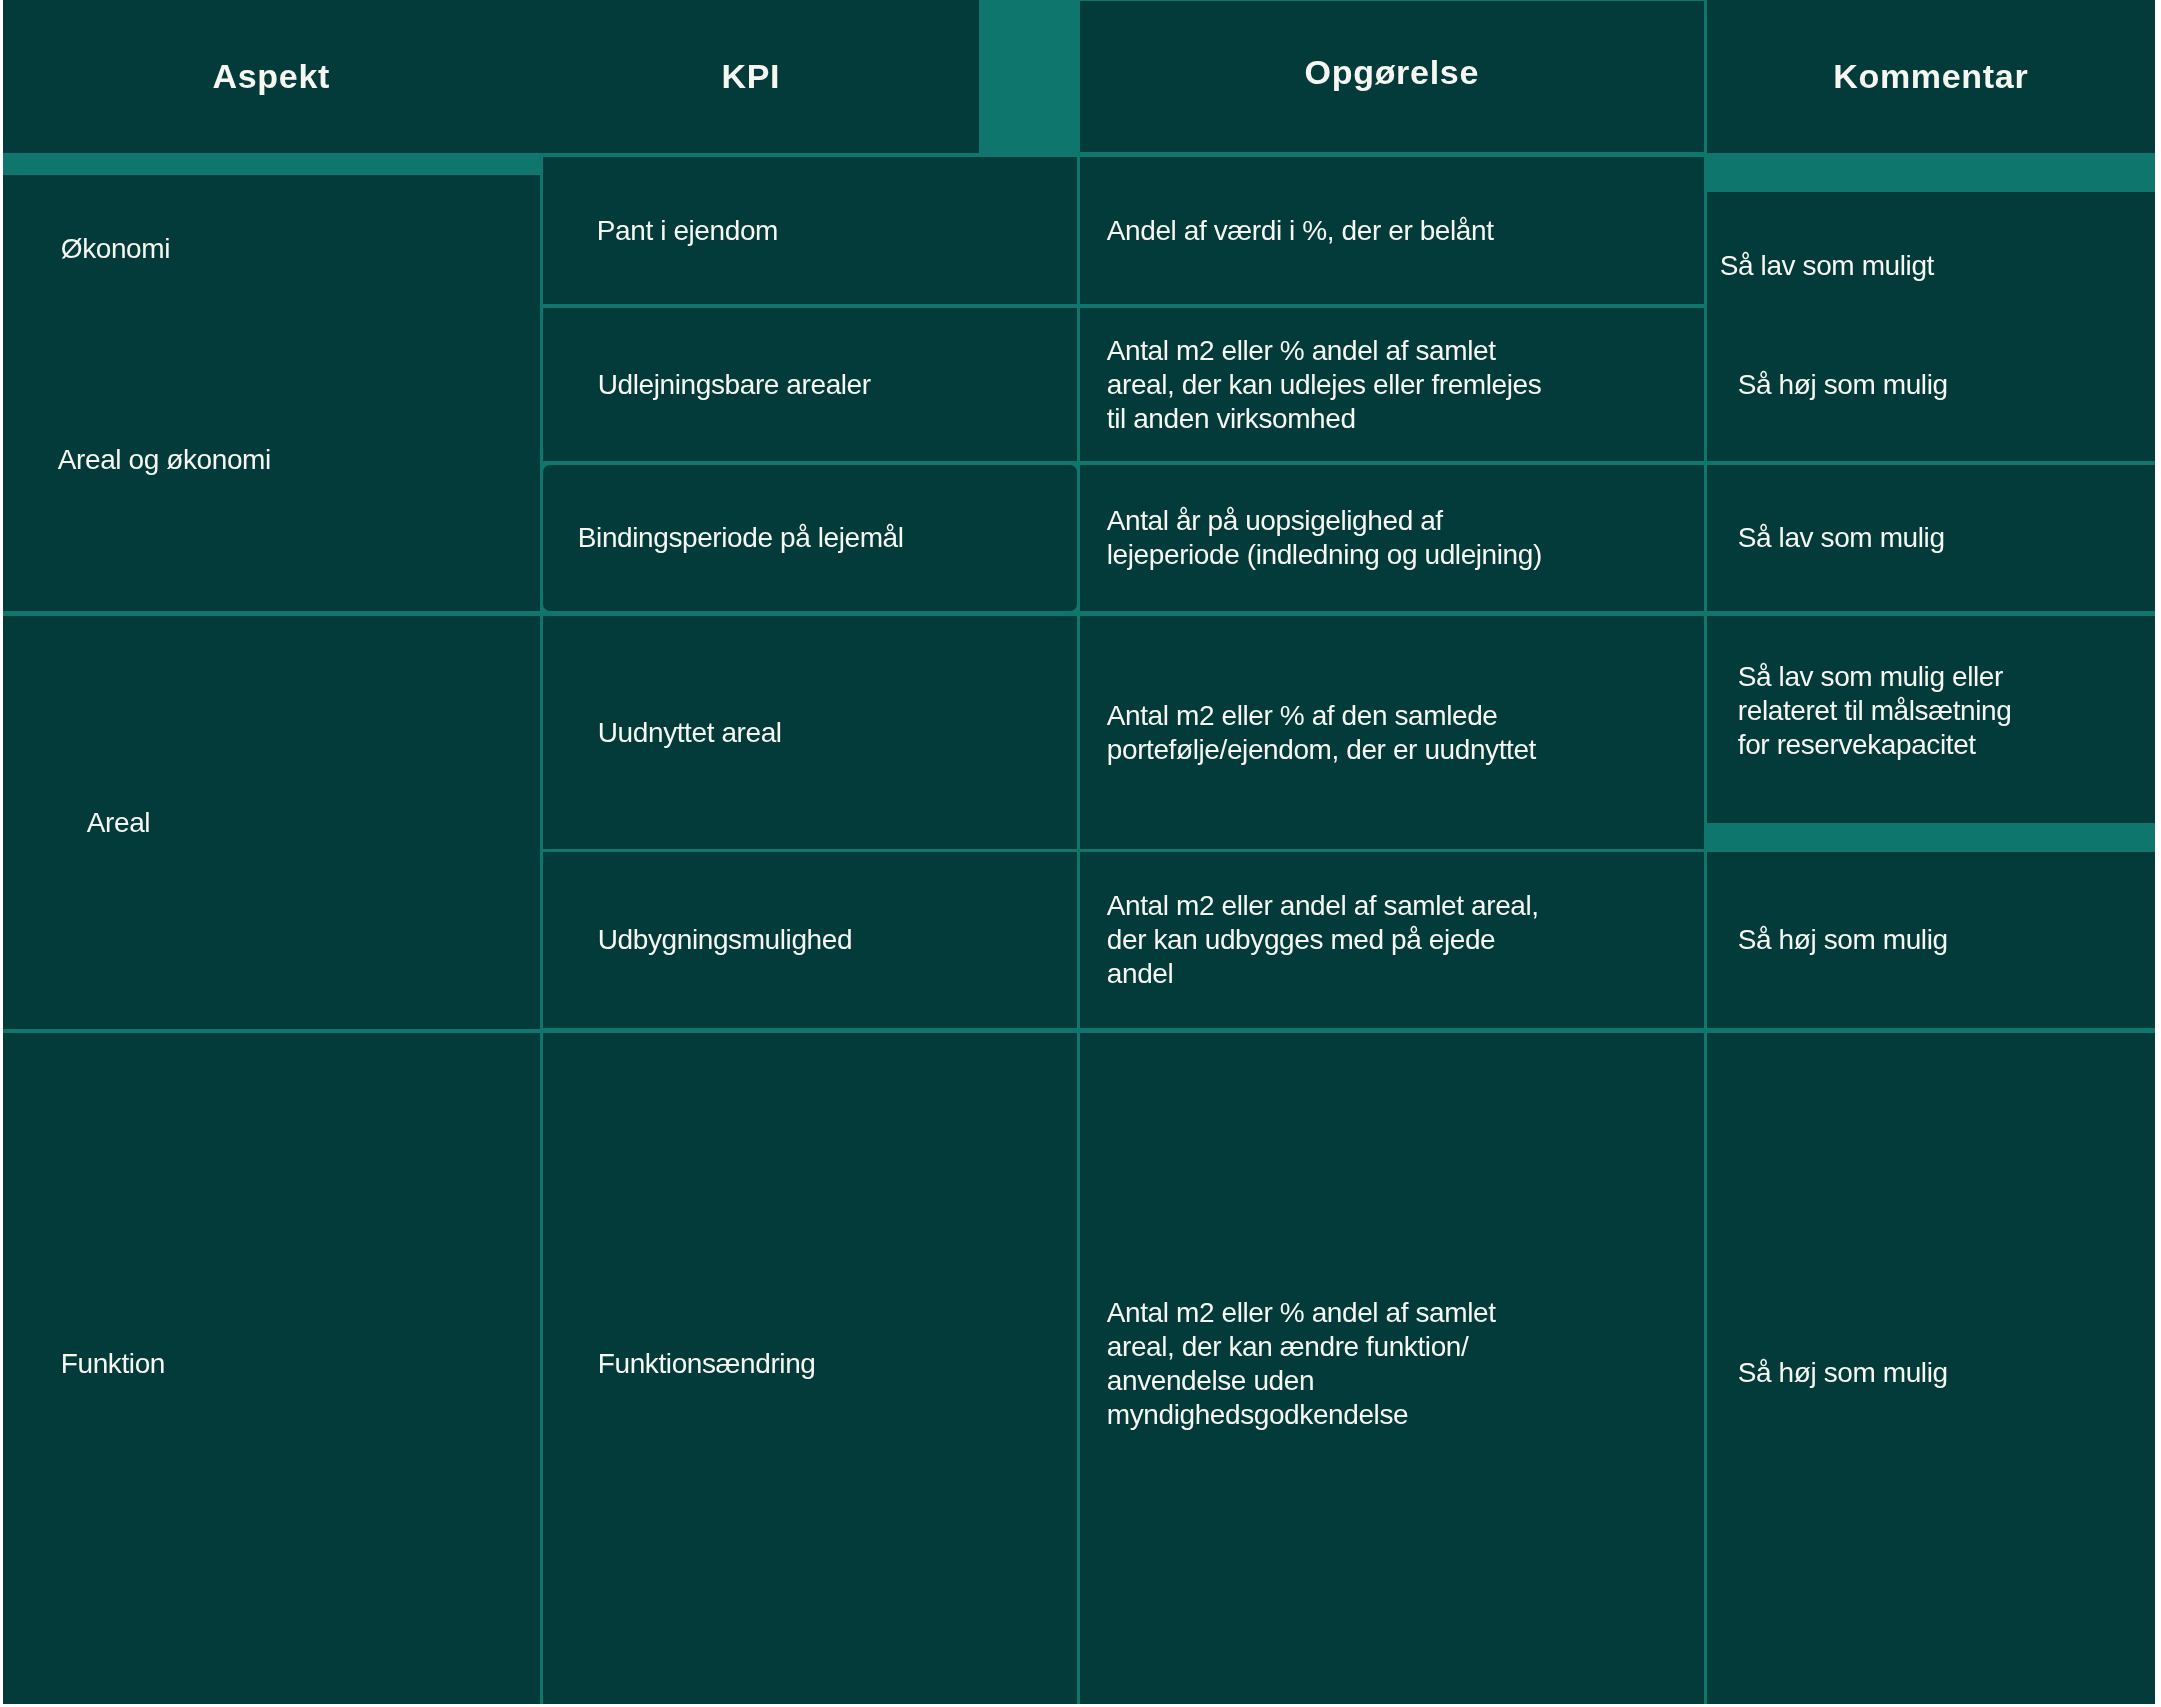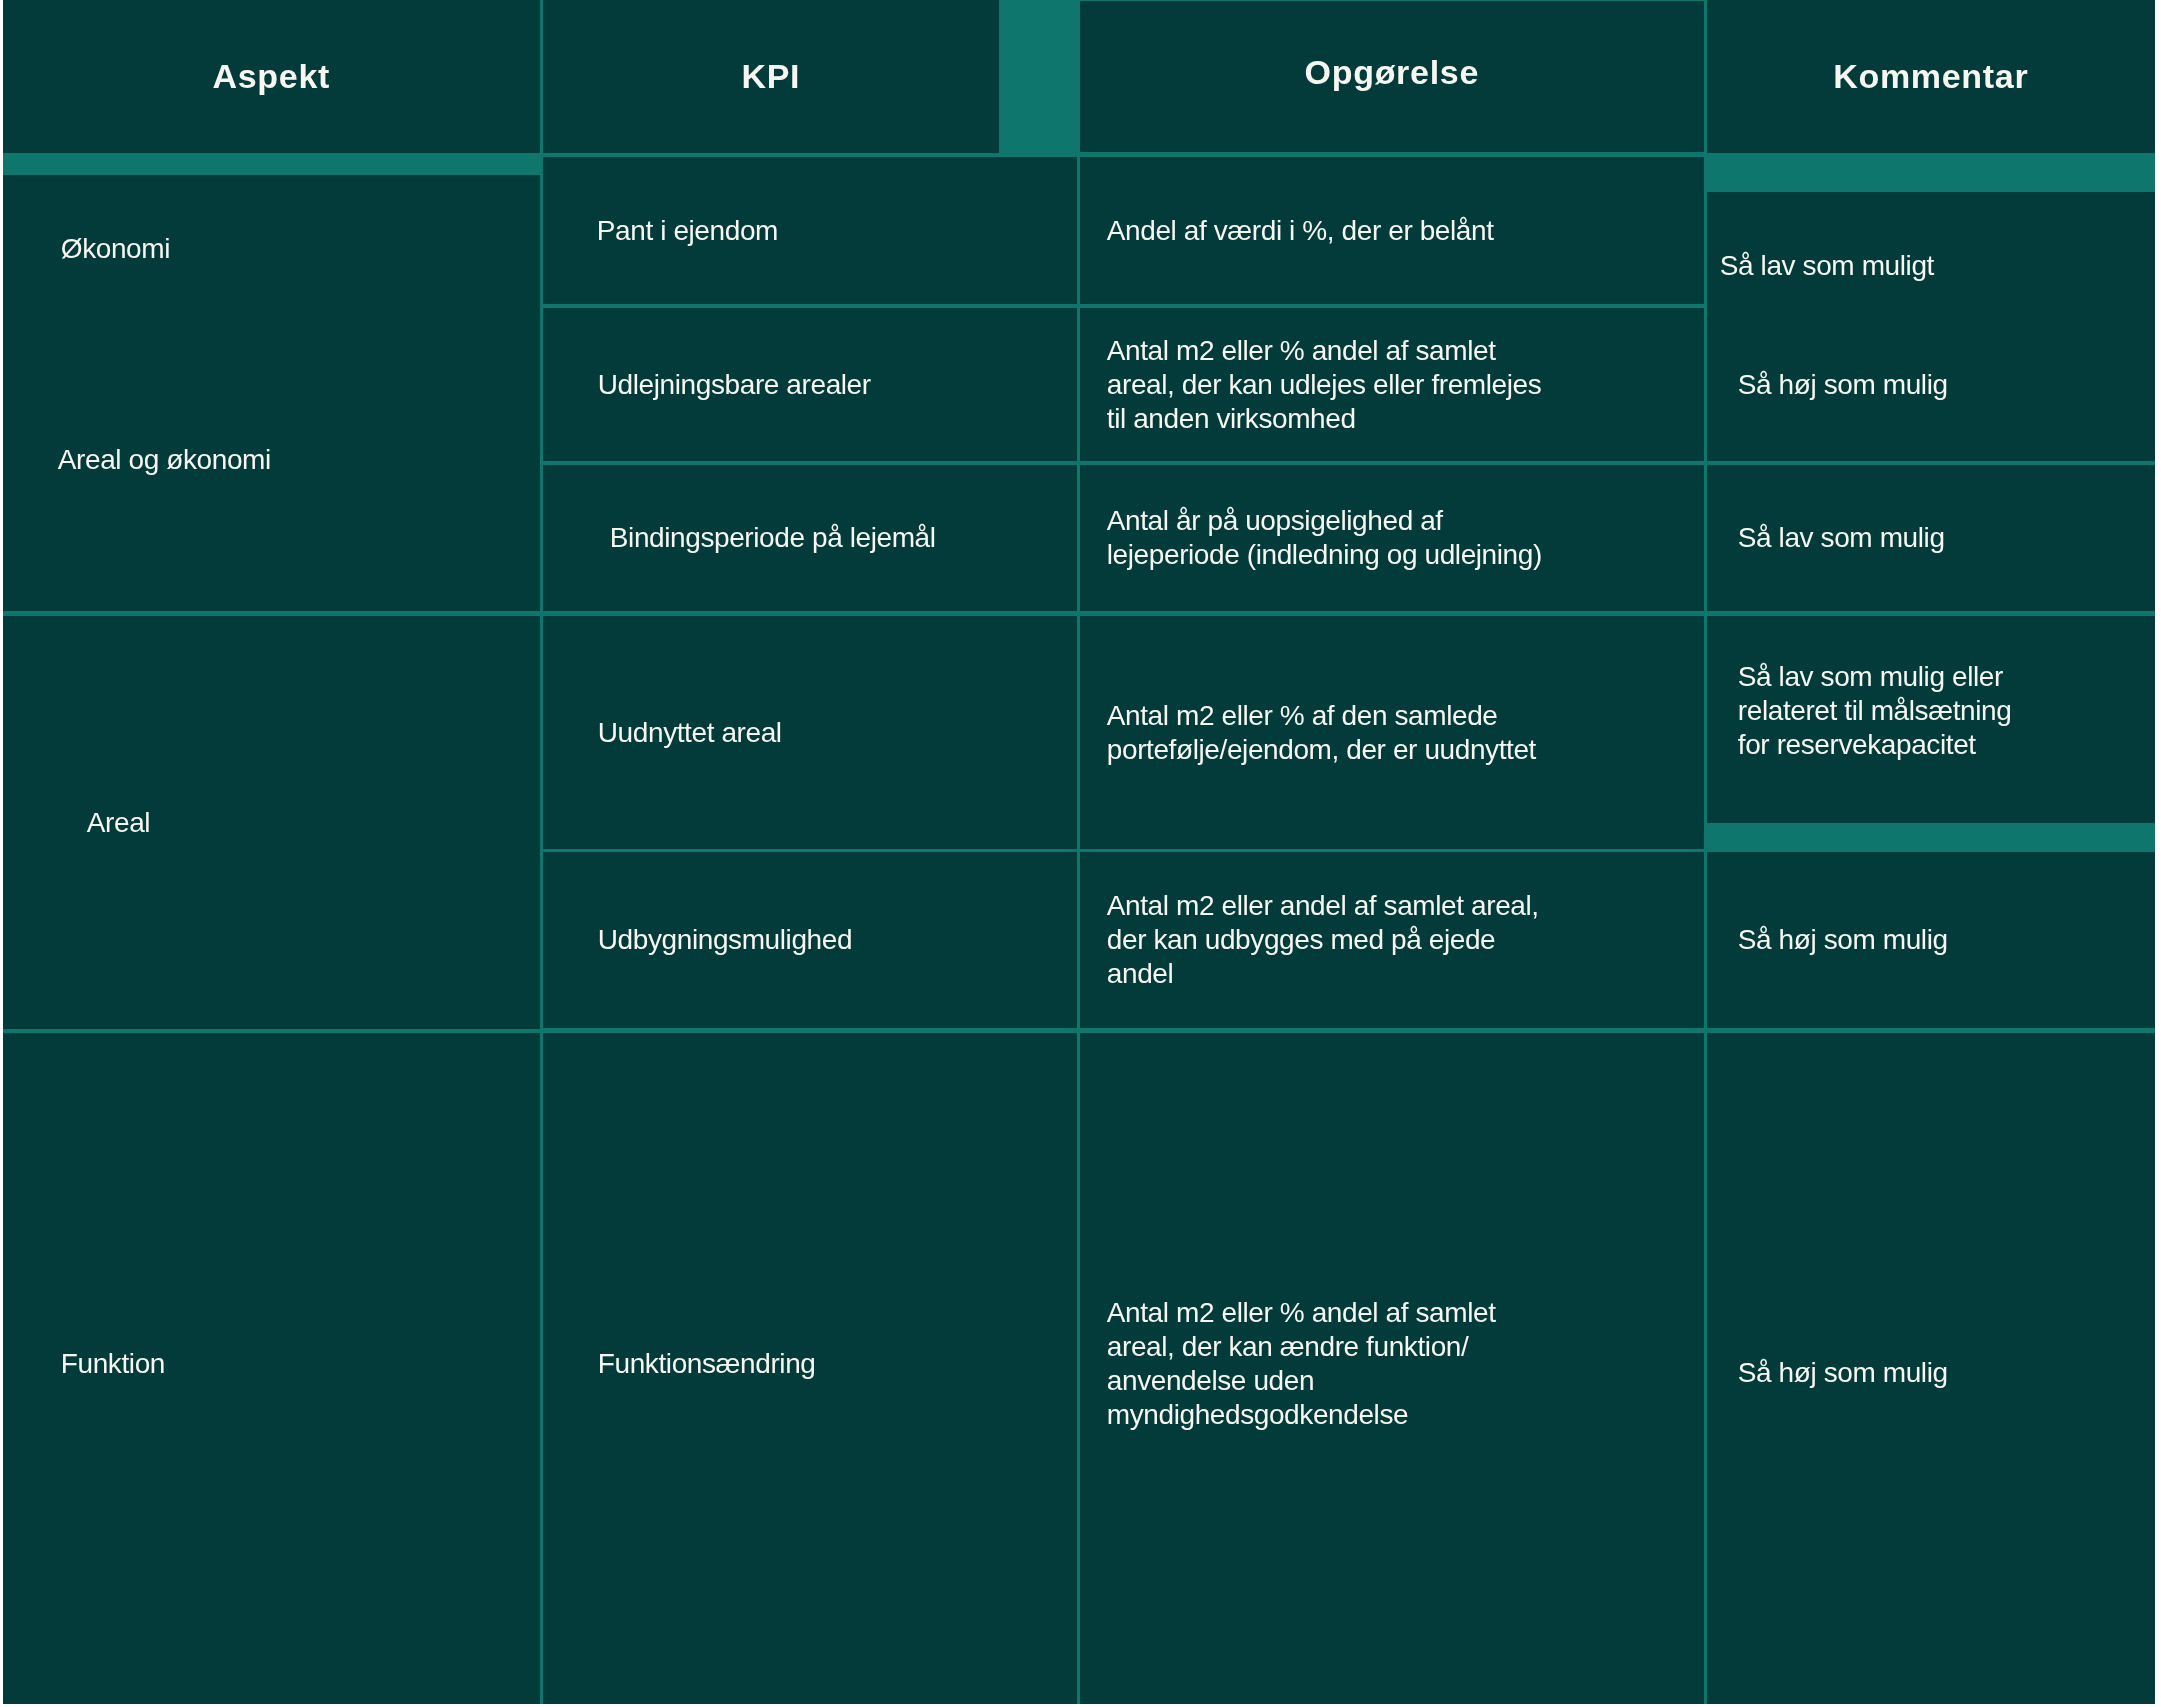--- a/index.html
+++ b/index.html
@@ -39,21 +39,21 @@
   .ln { display: block; white-space: nowrap; }
 </style>
 </head>
 <body>
 
 <div class="table">
 
   <div class="cell hdr" style="left:0; top:0; width:537px; height:153px;">
     <span>Aspekt</span>
   </div>
-  <div class="cell hdr" style="left:540px; top:0; width:456px; height:153px;">
+  <div class="cell hdr" style="left:520px; top:0; width:456px; height:153px;">
     <span>KPI</span>
   </div>
   <div class="cell hdr" style="left:1077px; top:1.4px; width:624px; height:151px; padding-bottom:9.6px;">
     <span>Opgørelse</span>
   </div>
   <div class="cell hdr" style="left:1704px; top:0; width:448px; height:153px;">
     <span>Kommentar</span>
   </div>
 
   <div class="cell body-cell" style="left:0; top:157px; width:537px; height:147px; padding-left:58px;margin-top:18px;">
@@ -92,21 +92,21 @@
       <span class="ln">areal, der kan udlejes eller fremlejes</span>
       <span class="ln">til anden virksomhed</span>
     </span>
   </div>
   <div class="cell body-cell" style="left:1704px; top:308px; width:448px; height:153px; padding-left:31px;">
     <span class="txt">
       <span class="ln">Så høj som mulig</span>
     </span>
   </div>
 
-  <div class="cell body-cell" style="left:540px; top:465px; width:534px; height:146px; padding-left:67px;">
+  <div class="cell body-cell" style="left:540px; top:465px; width:534px; height:146px; padding-left:35px;border-radius:7px;">
     <span class="txt">Bindingsperiode på lejemål</span>
   </div>
   <div class="cell body-cell" style="left:1077px; top:465px; width:624px; height:146px; padding-left:27px;">
     <span class="txt">
       <span class="ln">Antal år på uopsigelighed af</span>
       <span class="ln">lejeperiode (indledning og udlejning)</span>
     </span>
   </div>
   <div class="cell body-cell" style="left:1704px; top:465px; width:448px; height:146px; padding-left:31px;">
     <span class="txt">

